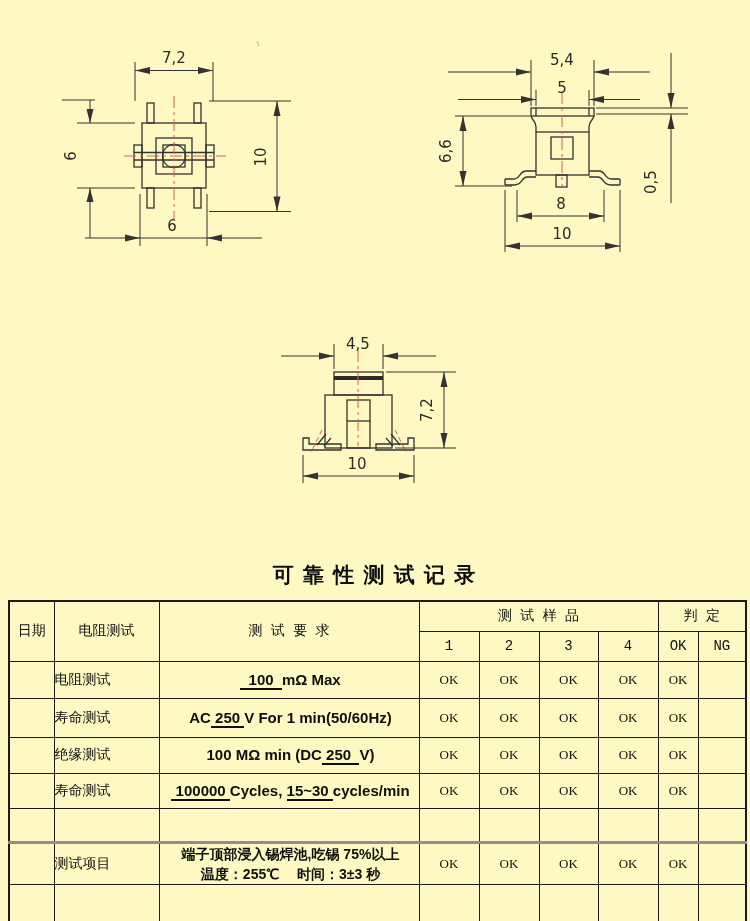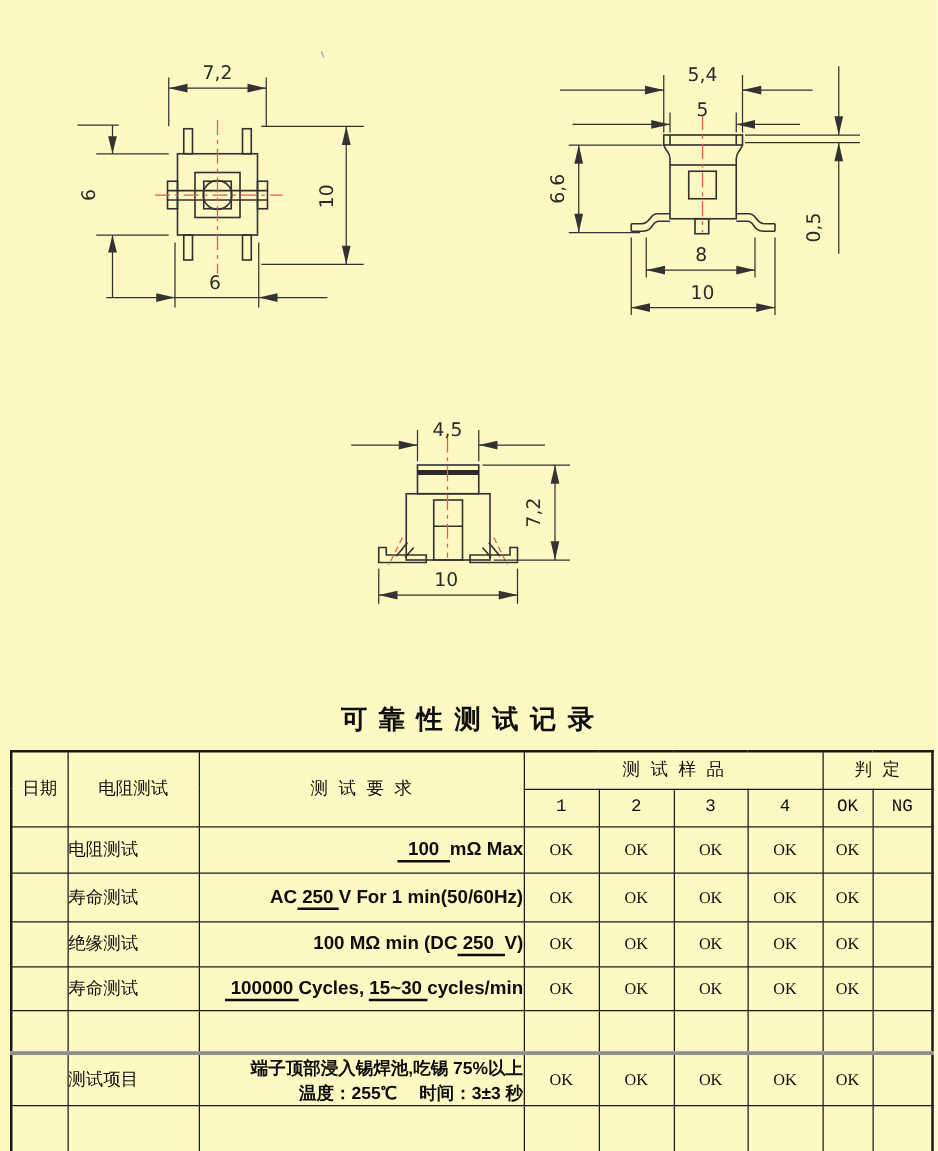--- a/index.html
+++ b/index.html
@@ -20,21 +20,21 @@
   
   .tblwrap{position:absolute;top:600px;left:8px;}
   table{border-collapse:collapse;table-layout:fixed;width:737px;border:2px solid #1a1a1a;}
   th,td{border:1px solid #1a1a1a;padding:0;overflow:hidden;}
   thead tr{height:30px;}
   th{font-family:Liberation Mono, monospace;font-weight:normal;
      font-size:14px;text-align:center;color:#0e0e0e;}
   td.item{font-family:"Liberation Serif","DejaVu Serif",serif;font-size:14px;
           color:#0e0e0e;margin-top:21px;}
   td.req{font-family:"Liberation Sans",sans-serif;font-weight:bold;font-size:15px;
-         text-align:right;padding-left:3px;color:#0e0e0e;}
+         text-align:center;padding-left:3px;color:#0e0e0e;}
   td.req.cn{font-size:14px;}
   td.req div{line-height:1.45;}
   td.res{font-family:"Liberation Serif","DejaVu Serif",serif;font-size:13px;
          text-align:center;color:#0e0e0e;}
   .u{border-bottom:2px solid #0e0e0e;}
   tr.thick-top td{border-top:3px solid #8f8f8f;}
 </style>
 </head>
 <body>
 

